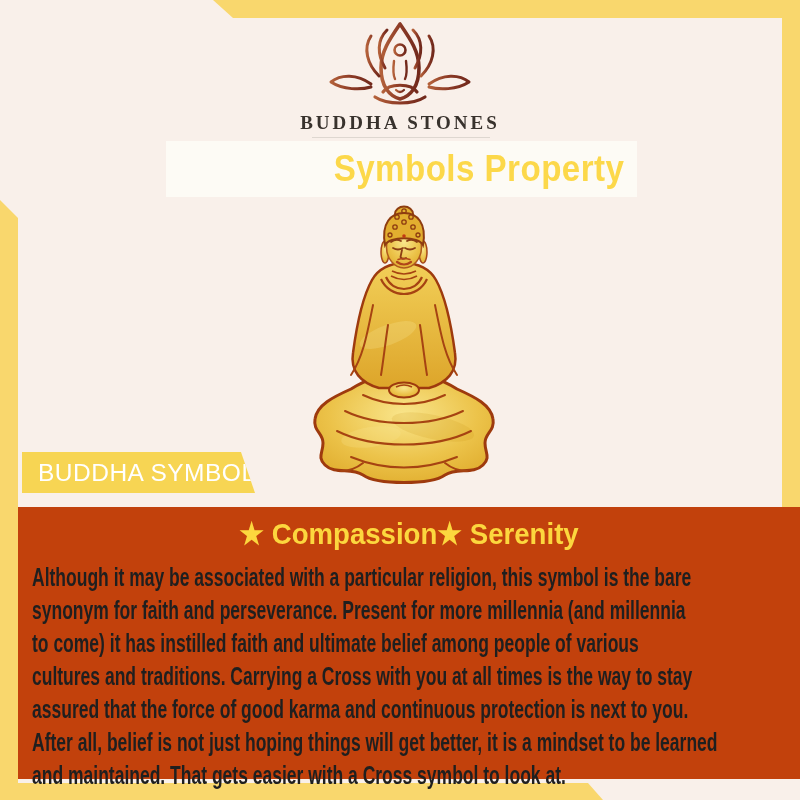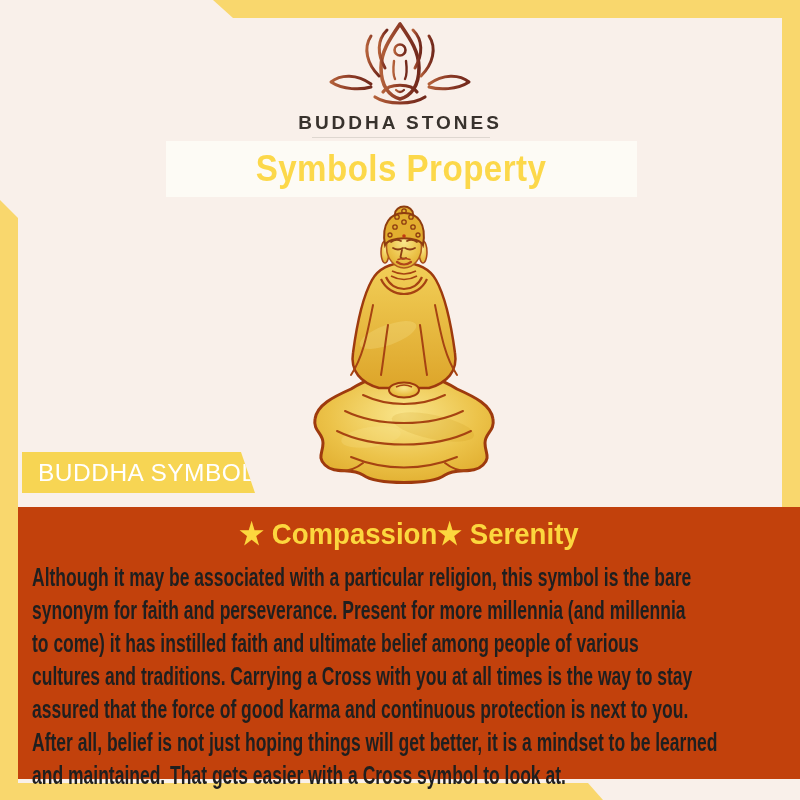--- a/index.html
+++ b/index.html
@@ -18,30 +18,30 @@
     clip-path:polygon(0 0,100% 0,100% 100%,0 calc(100% - 14px));}
   .band-left{left:0;top:200px;width:18px;height:600px;
     clip-path:polygon(0 0,100% 18px,100% 100%,0 100%);}
   .band-bottom{left:0;bottom:0;width:603px;height:17px;
     clip-path:polygon(0 0,calc(100% - 15px) 0,100% 100%,0 100%);}
   
   .logo{position:absolute;left:325px;top:20px;width:150px;height:88px;}
   .wordmark{
     position:absolute;left:0;top:112px;width:800px;
     text-align:center;
-    font-family:Liberation Sans, sans-serif;
+    font-family:Liberation Serif, serif;
     font-size:19px;font-weight:700;letter-spacing:3px;
     color:#38322d;
   }
   .wordmark-rule{position:absolute;left:312px;top:137px;width:178px;height:1px;background:#ded7d0;}
   
   .title-banner{
     position:absolute;left:166px;top:141px;width:471px;height:56px;
     background:#fdfbf5;
-    display:flex;align-items:center;justify-content:center;
+    display:flex;align-items:center;justify-content:flex-end;
   }
   .title-banner .title{
     font-size:36px;font-weight:700;color:#fcd84a;
     transform:scaleX(.92);transform-origin:center;
     white-space:nowrap;letter-spacing:.5px;
   }
   
   .buddha{position:absolute;left:293px;top:205px;width:222px;height:290px;}
   
   .section-label{

